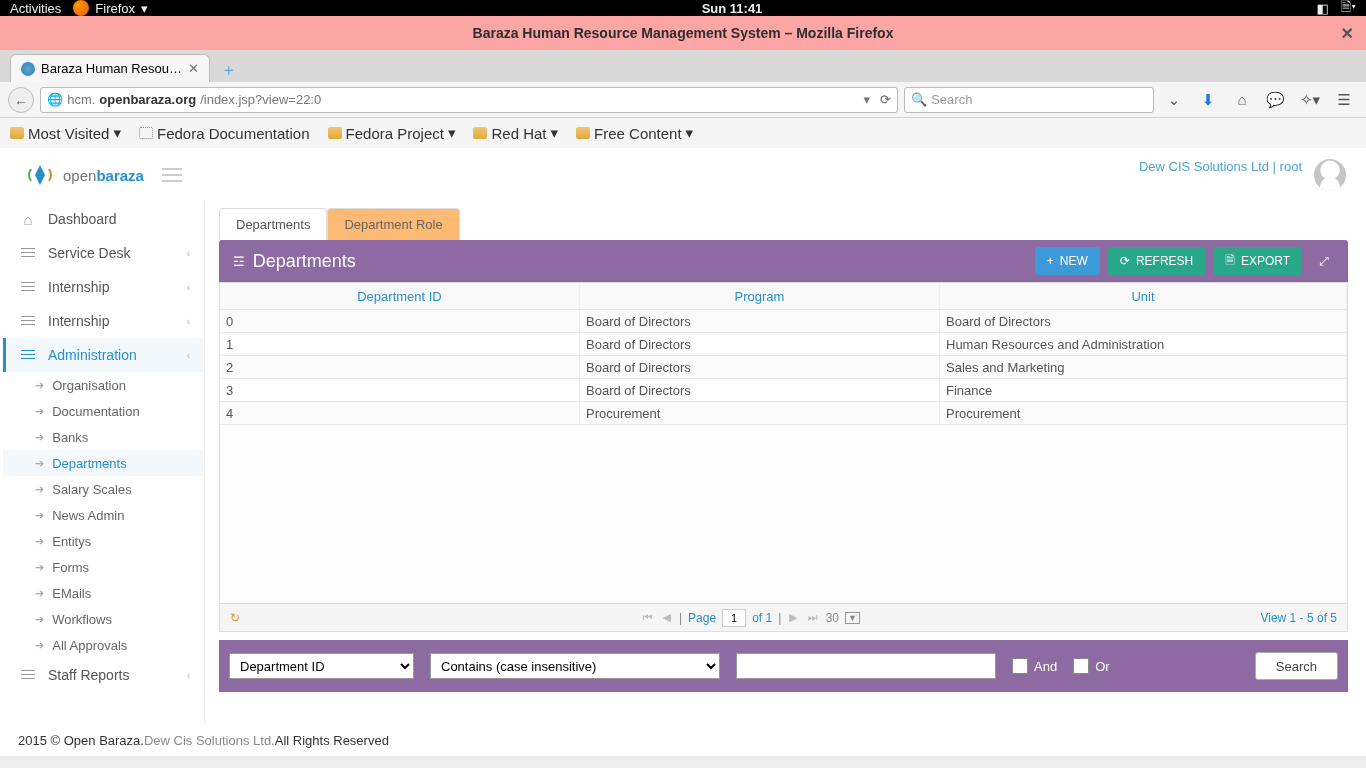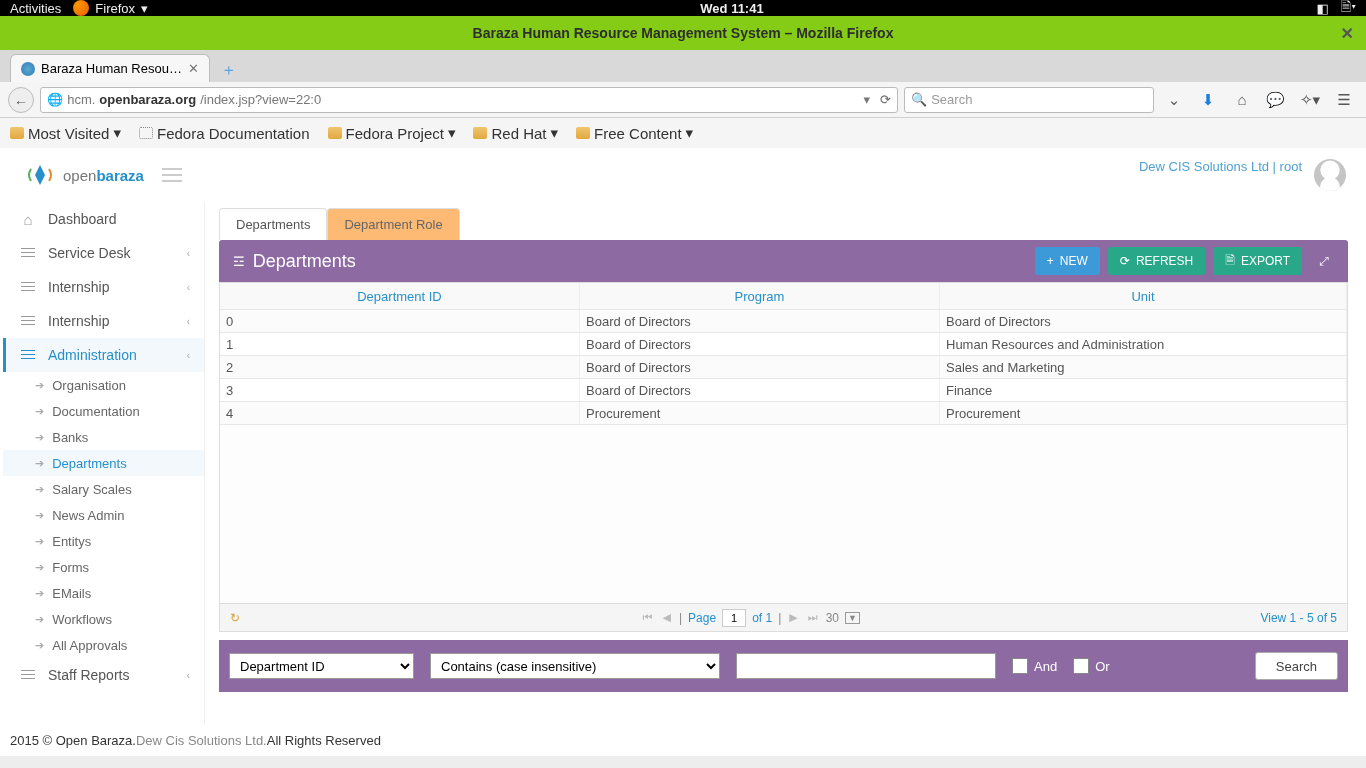--- a/index.html
+++ b/index.html
@@ -5,21 +5,21 @@
 * { margin: 0; padding: 0; box-sizing: border-box; font-family: Arial, sans-serif; }
 body { width: 1366px; height: 768px; background: #ededed; font-size: 13px; overflow: hidden; }
 
 
 .gnome-bar { background: #000; color: #eee; height: 16px; display: flex; align-items: center; padding: 0 10px; justify-content: space-between; font-size: 13px; }
 .gnome-left, .gnome-right { display: flex; align-items: center; gap: 12px; }
 .gnome-app { display: flex; align-items: center; gap: 6px; }
 .ff-icon { width: 16px; height: 16px; background: radial-gradient(circle at 30% 30%, #ff9500, #e66000); border-radius: 50%; }
 
 
-.ff-title { background: #84cc16; height: 34px; display: flex; align-items: center; justify-content: center; position: relative; font-size: 14px; color: #2e2e2e; font-weight: bold; }
+.ff-title { background: #fca5a5; height: 34px; display: flex; align-items: center; justify-content: center; position: relative; font-size: 14px; color: #2e2e2e; font-weight: bold; }
 .ff-close-x { position: absolute; right: 12px; font-size: 16px; cursor: pointer; color: #555; }
 
 
 .ff-tabs { background: #d9d9d9; height: 32px; display: flex; align-items: flex-end; padding-left: 10px; }
 .ff-tab { background: #f7f7f7; border: 1px solid #bcbcbc; border-bottom: none; border-radius: 6px 6px 0 0; height: 28px; display: flex; align-items: center; padding: 0 10px; gap: 6px; font-size: 13px; max-width: 200px; }
 .tab-icon { width: 14px; height: 14px; background: radial-gradient(circle, #5ba8d0, #2e7cb8); border-radius: 50%; }
 .ff-newtab { width: 26px; height: 24px; display: flex; align-items: center; justify-content: center; margin-left: 6px; color: #5aa3d8; font-size: 16px; }
 
 
 .ff-url { background: #f5f5f5; height: 36px; display: flex; align-items: center; padding: 0 8px; gap: 6px; border-bottom: 1px solid #d0d0d0; }
@@ -98,36 +98,36 @@
 .pgnum-input { width:24px; height:18px; border:1px solid #ccc; text-align:center; font-size:11px; }
 
 .filter { background:#8e6aa3; padding:12px 10px; display:flex; align-items:center; gap:16px; margin-top:8px; }
 .filter select, .filter input[type=text] { height:26px; border:1px solid #999; background:#fff; font-size:13px; padding:0 6px; }
 .filter .sel1 { width:185px; } .filter .sel2 { width:290px; } .filter .txt { width:260px; }
 .chk { display:flex; align-items:center; gap:6px; color:#ffffff; font-size:13px; }
 .chkbox { width:16px; height:16px; background:#fff; border:1px solid #888; }
 .search-btn { background:#fff; color:#444; height:28px; padding:0 20px; border:1px solid #aaa; border-radius:3px; margin-left:auto; font-size:13px; }
 
 
-.footer { height:32px; background:#fff; display:flex; align-items:center; padding:0 10px; font-size:13px; color:#333; }
+.footer { height:32px; background:#fff; display:flex; align-items:center; padding:0 18px; font-size:13px; color:#333; }
 .footer .co { color:#888; }
 </style>
 </head>
 <body>
 
 <div class="gnome-bar">
   <div class="gnome-left">
     <span>Activities</span>
     <span class="gnome-app">
       <span class="ff-icon"></span>
       <span>Firefox</span>
       <span>▾</span>
     </span>
   </div>
-  <div style="font-weight:bold">Wed 11:41</div>
+  <div style="font-weight:bold">Sun 11:41</div>
   <div class="gnome-right">
     <span>◧</span>
     <span>🗎▾</span>
   </div>
 </div>
 
 <div class="ff-title">
   <span>Baraza Human Resource Management System – Mozilla Firefox</span>
   <span class="ff-close-x">✕</span>
 </div>

